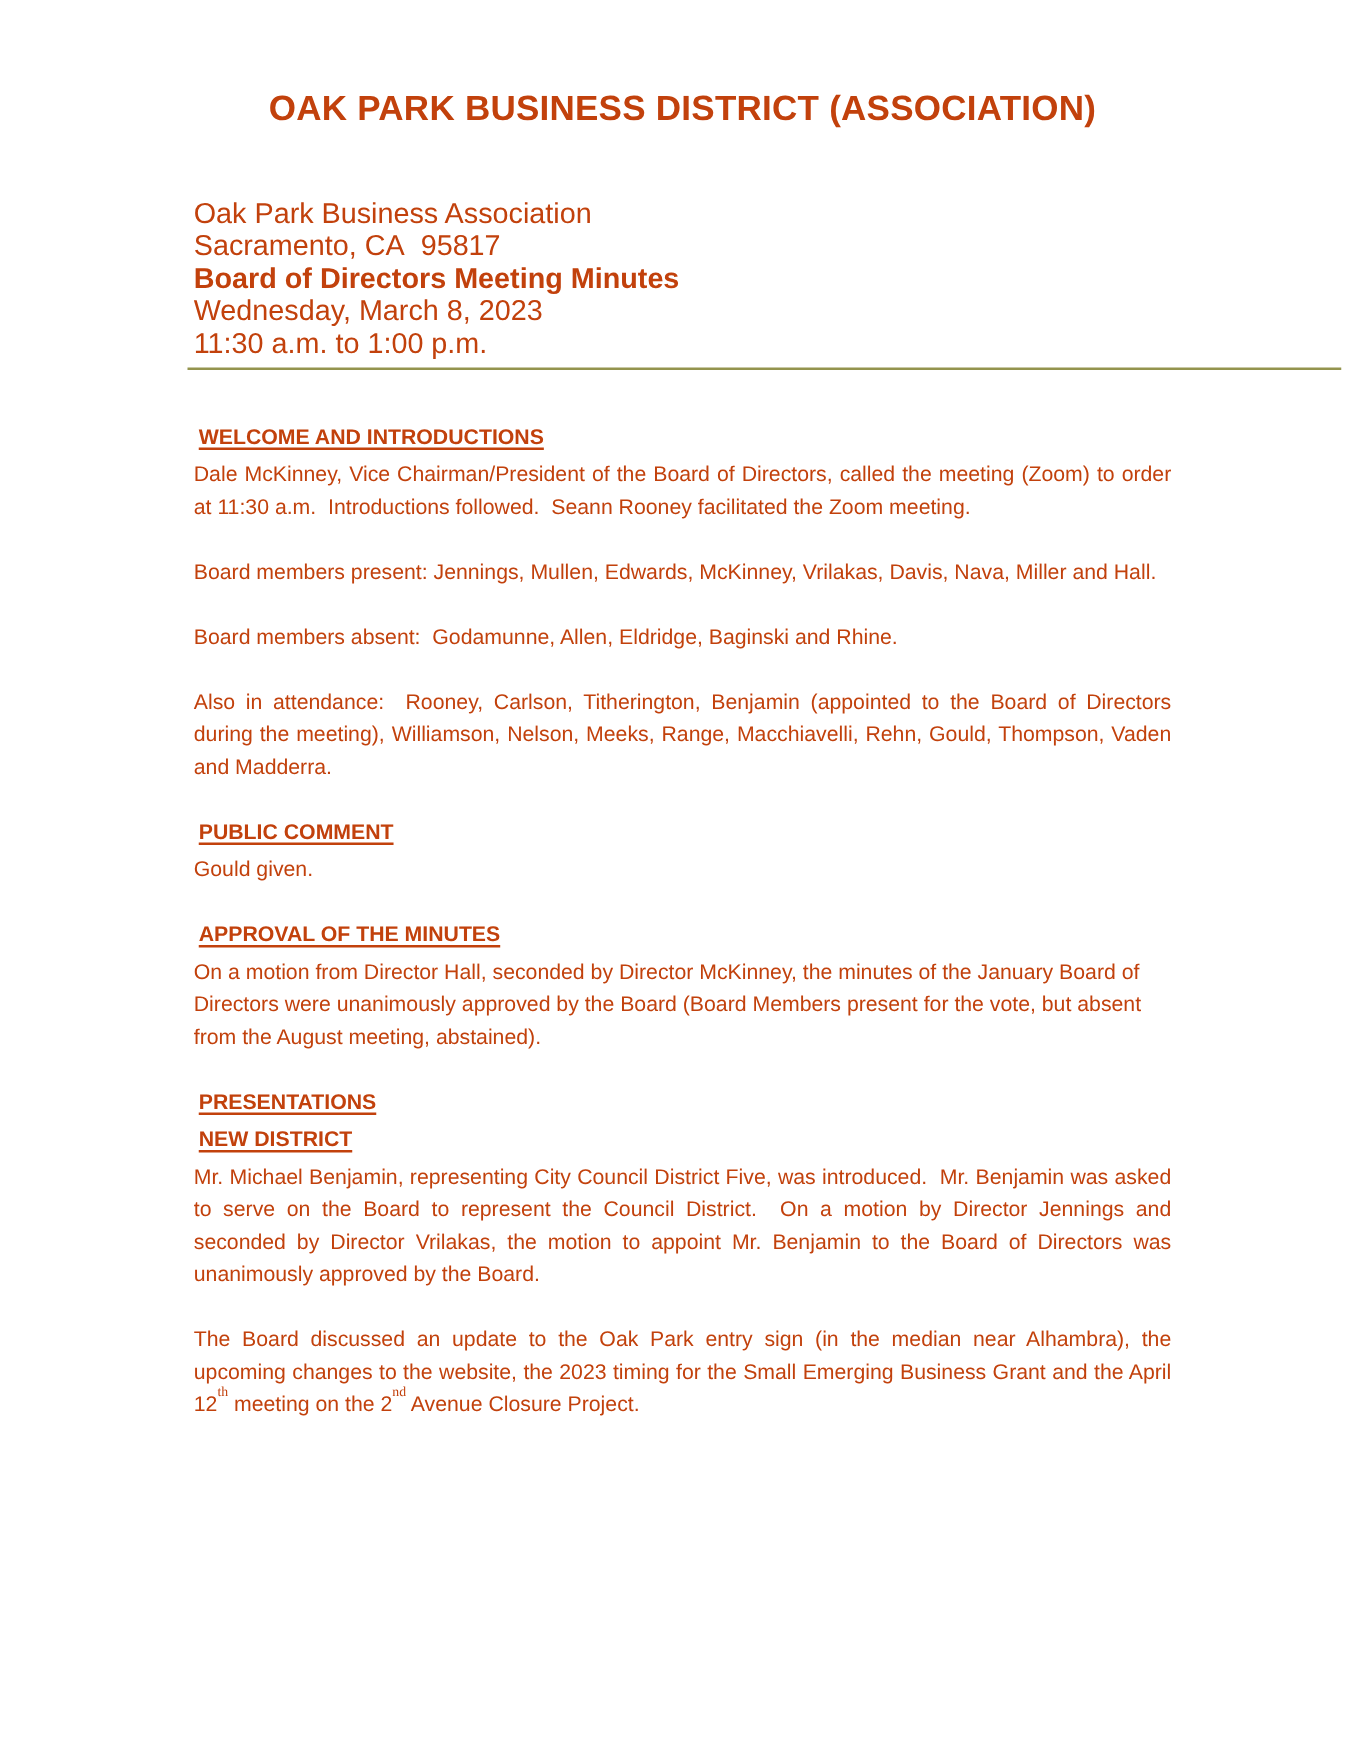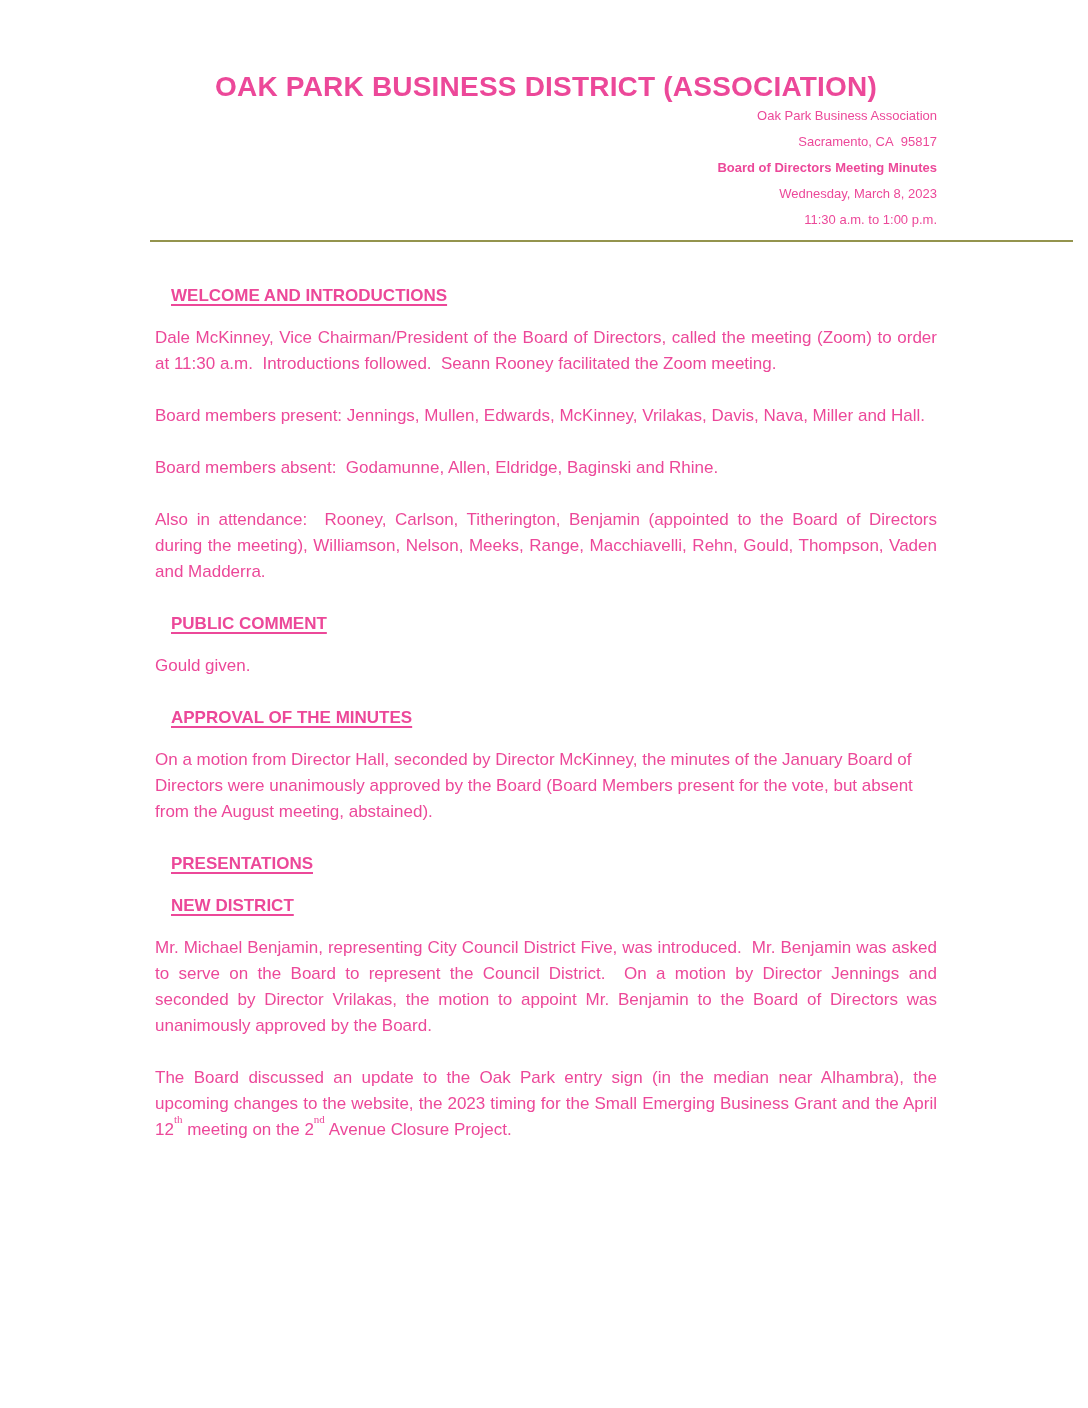--- a/index.html
+++ b/index.html
@@ -1,51 +1,52 @@
 <!DOCTYPE html>
 <html><head>
 <meta charset="utf-8">
 <style>
   html, body { margin: 0; padding: 0; background: #ffffff; }
   .page {
     position: relative;
     width: 1088px;
     height: 1314px;
     background: #ffffff;
-    color: #ec4899;
+    color: #c2410c;
     font-family: "Liberation Sans", sans-serif;
     box-sizing: border-box;
     padding: 0 151px 0 155px;
     overflow: hidden;
   }
   .title {
     margin: 0;
     padding-top: 70px;
     text-align: center;
     font-size: 28px;
     line-height: 33px;
     font-weight: 700;
     letter-spacing: 0.2px;
   }
   .meta {
-    text-align: right;
-    font-size: 13px;
+    margin-top: 54px;
+    text-align: left;
+    font-size: 23px;
     line-height: 26px;
   }
   .meta .bold { font-weight: 700; }
   .rule {
     height: 2px;
     background: #94944e;
     margin-top: 7px;
     margin-left: -5px;
     width: 923px;
   }
   .sections { margin-top: 41px; }
   h2.heading {
-    margin: 16px;
+    margin: 4px;
     font-size: 17px;
     line-height: 26px;
     font-weight: 700;
     text-decoration: underline;
     text-underline-offset: 3px;
     text-decoration-thickness: 1.5px;
   }
   p.para {
     margin: 0 0 26px 0;
     font-size: 17px;

